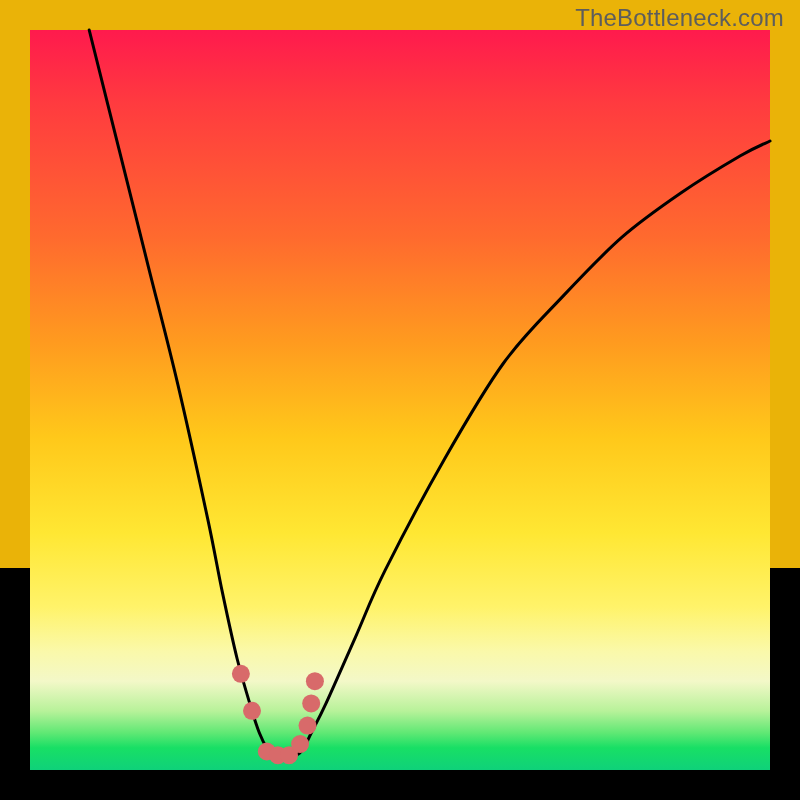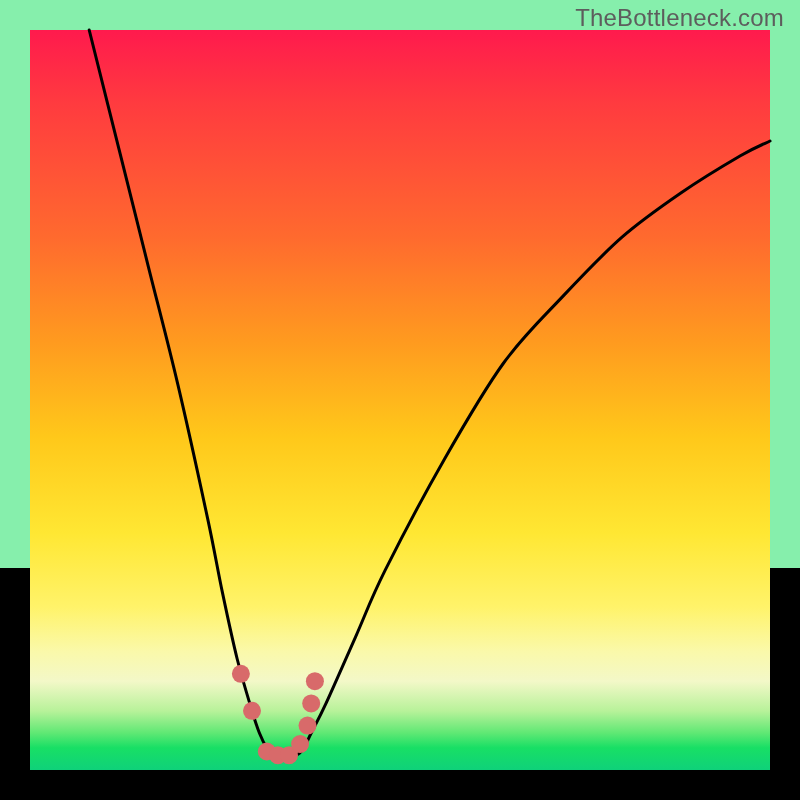--- a/index.html
+++ b/index.html
@@ -8,21 +8,21 @@
     width: 800px;
     height: 800px;
     background: #000;
     font-family: Arial, Helvetica, sans-serif;
     overflow: hidden;
   }
   .stage {
     position: relative;
     width: 800px;
     height: 568px;
-    background: #86efac;
+    background: #eab308;
   }
   .plot-area {
     position: absolute;
     left: 30px;
     top: 30px;
     width: 740px;
     height: 740px;
     
     background: linear-gradient(to bottom,
       #ff1a4d 0%,

